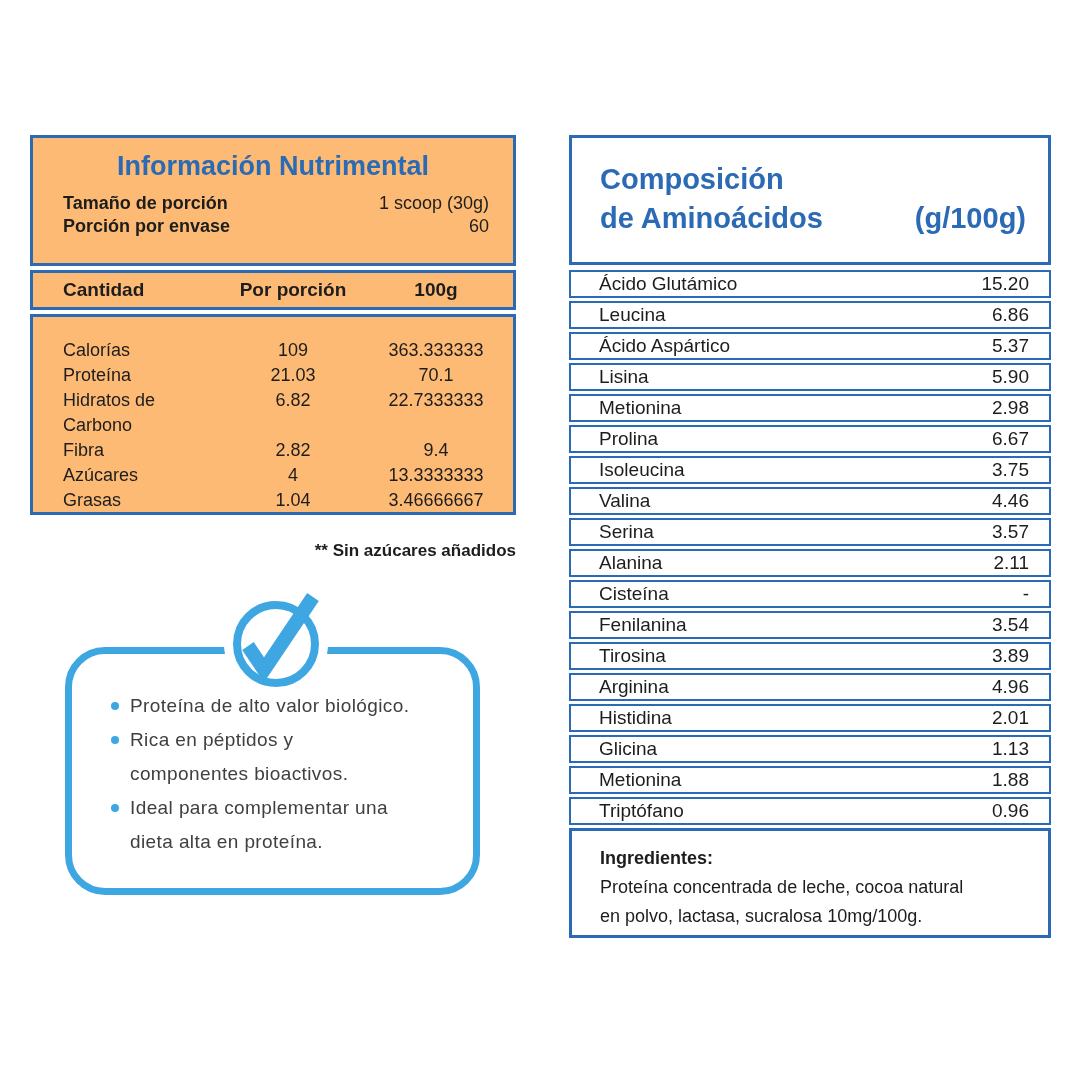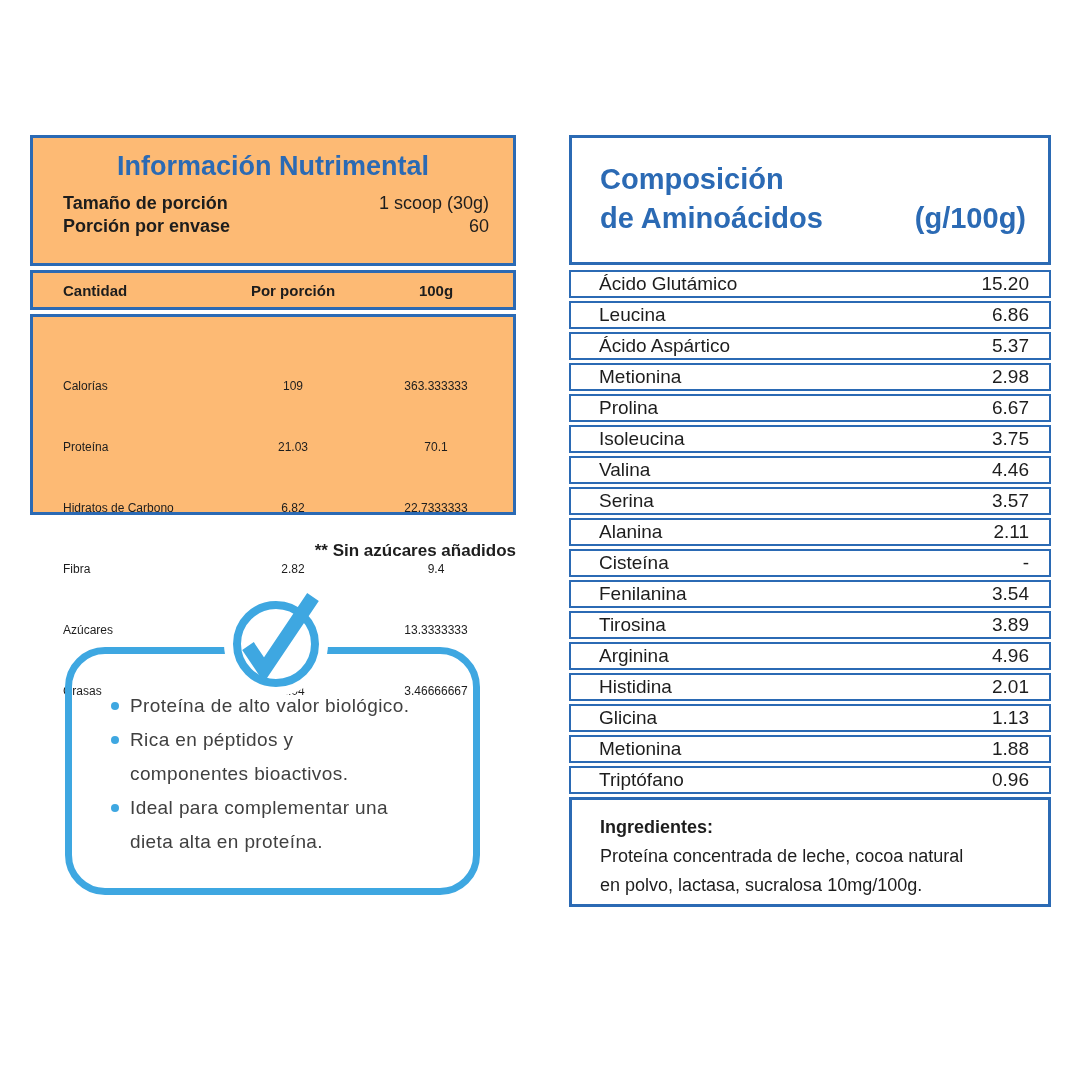--- a/index.html
+++ b/index.html
@@ -13,24 +13,24 @@
   body{font-family:"Liberation Sans", sans-serif;color:var(--ink);position:relative;}
 
   
   #nutrition-panel{position:absolute;left:30px;top:135px;width:486px;}
   .np-box{border:3px solid var(--blue);background:#fdba74;}
   .np-head{height:131px;margin-bottom:4px;}
   .np-title{color:var(--blue);font-size:27px;font-weight:bold;text-align:center;margin-top:13px;}
   .serv-rows{margin:10px 24px 0 30px;}
   .serv-row{display:flex;justify-content:space-between;font-size:18px;line-height:23px;}
   .serv-row .lbl{font-weight:bold;}
-  .np-cols{height:40px;margin-bottom:4px;display:grid;grid-template-columns:1fr 152px 134px;align-items:center;padding:0 10px 0 30px;font-size:15px;font-weight:bold;}
+  .np-cols{height:40px;margin-bottom:4px;display:grid;grid-template-columns:1fr 152px 134px;align-items:center;padding:0 10px 0 30px;font-size:19px;font-weight:bold;}
   .np-cols .c{text-align:center;}
   .np-vals{height:201px;padding:21px 10px 0 30px;}
-  .nrow{display:grid;grid-template-columns:1fr 152px 134px;font-size:12px;line-height:25px;margin-top:36px;}
+  .nrow{display:grid;grid-template-columns:1fr 152px 134px;font-size:18px;line-height:25px;}
   .nrow .c{text-align:center;}
   .footnote{margin-top:26px;text-align:right;font-size:17px;font-weight:bold;}
 
   
   #benefits{position:absolute;left:65px;top:647px;width:415px;height:248px;}
   .callout-frame{position:absolute;inset:0;border:7px solid var(--accent);border-radius:40px;}
   .check-badge{position:absolute;left:168px;top:-46px;width:86px;height:86px;z-index:2;}
   .badge-circle{position:absolute;inset:0;border:8px solid var(--accent);border-radius:50%;background:#fff;box-shadow:0 0 0 9px #fff;}
   .check-badge svg{position:absolute;left:0;top:0;overflow:visible;}
   .bullets{position:absolute;left:46px;top:42px;font-size:19px;line-height:34px;color:var(--callout-ink);letter-spacing:0.4px;}
@@ -154,20 +154,24 @@
     </div>
     <div class="ap-row">
       <span>Leucina</span>
       <span>6.86</span>
     </div>
     <div class="ap-row">
       <span>Ácido Aspártico</span>
       <span>5.37</span>
     </div>
     <div class="ap-row">
+      <span>Lisina</span>
+      <span>5.90</span>
+    </div>
+    <div class="ap-row">
       <span>Metionina</span>
       <span>2.98</span>
     </div>
     <div class="ap-row">
       <span>Prolina</span>
       <span>6.67</span>
     </div>
     <div class="ap-row">
       <span>Isoleucina</span>
       <span>3.75</span>

